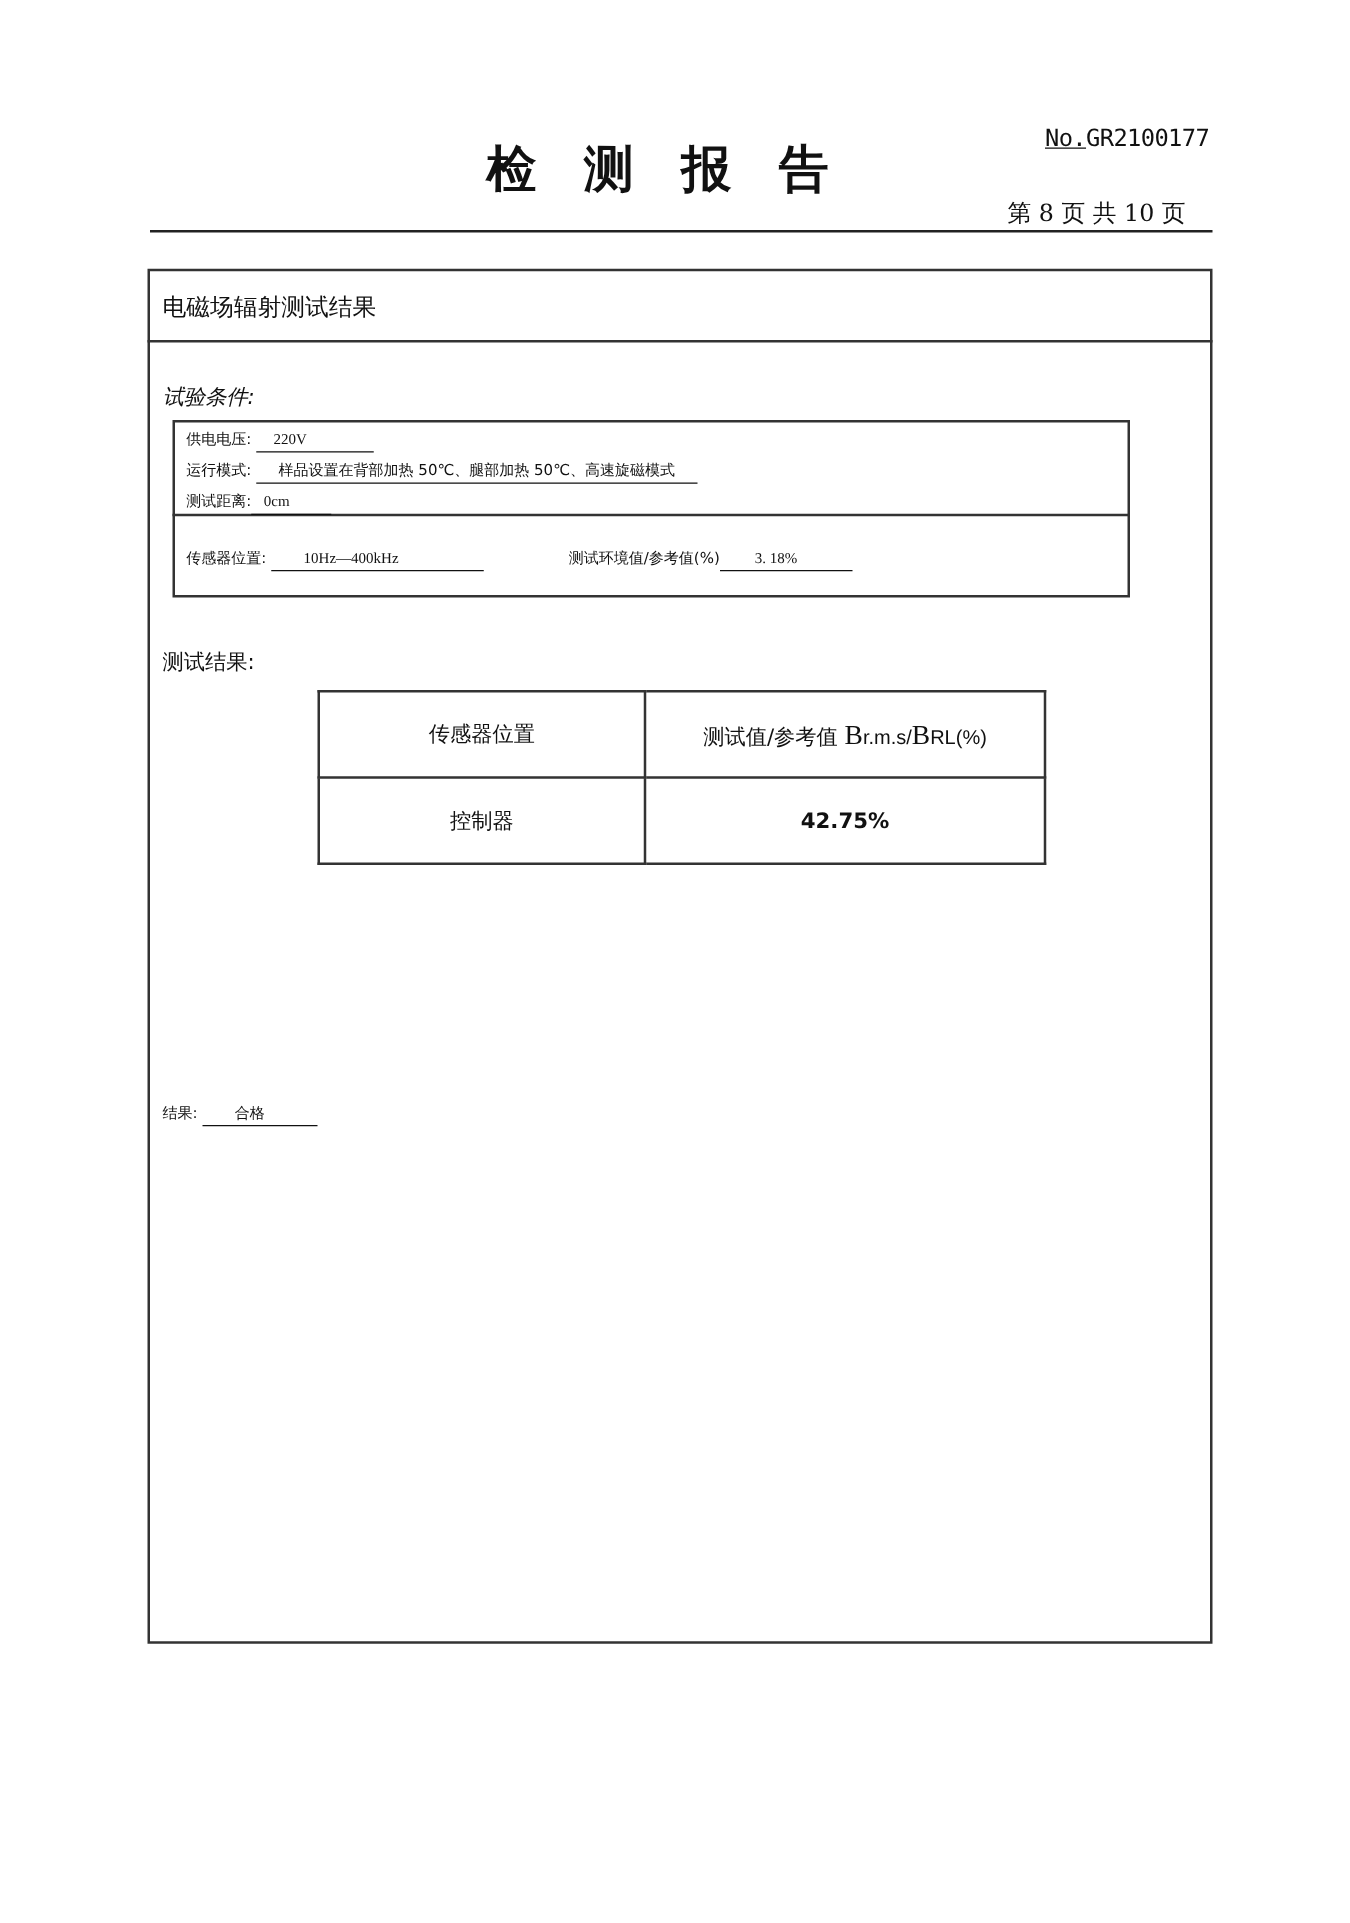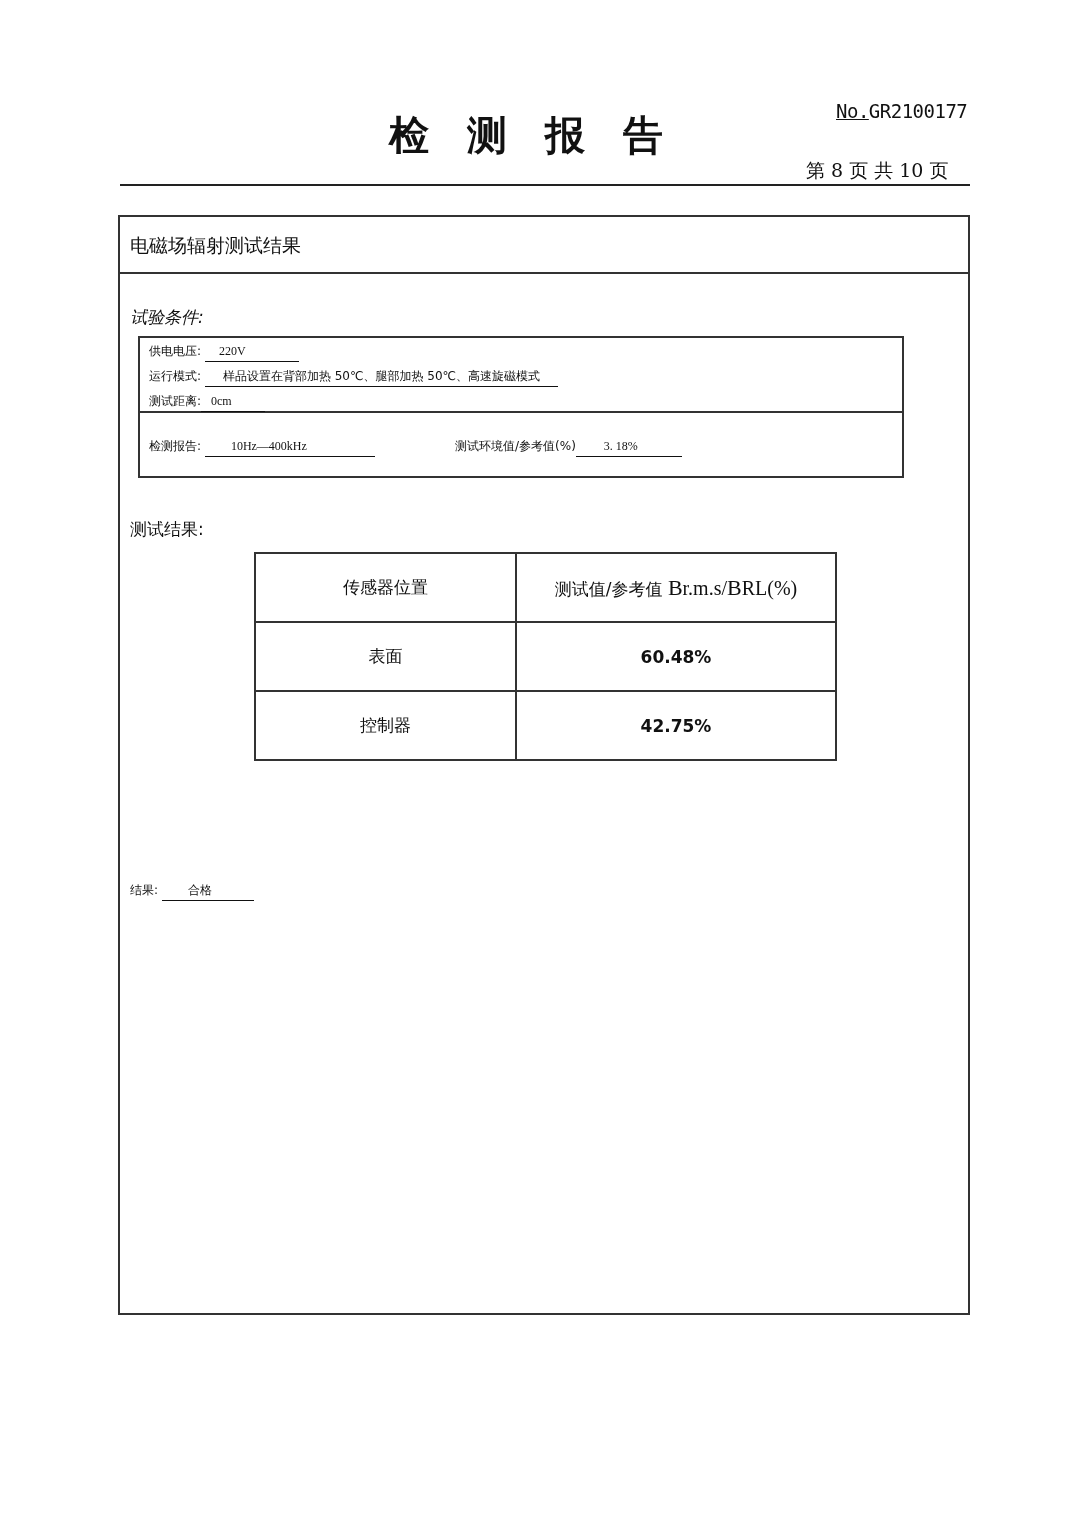--- a/index.html
+++ b/index.html
@@ -19,21 +19,21 @@
   .section-rule { left: 118px; top: 272px; width: 852px; height: 2px; background: #333; }
   .label { font-size: 17px; font-family: "DejaVu Sans", sans-serif; }
   .cond-box { left: 138px; top: 336px; width: 766px; height: 142px; border: 2px solid #333; box-sizing: border-box; }
   .cond-divider { left: 138px; top: 411px; width: 766px; height: 2px; background: #333; }
   .cond-line { font-size: 12px; font-family: "DejaVu Sans", sans-serif; white-space: nowrap; }
   .uval { display: inline-block; border-bottom: 1.5px solid #111; padding: 0 4px; line-height: 20px; font-family: "Liberation Serif", serif; }
   table.results { position: absolute; left: 254px; top: 552px; width: 583px; border-collapse: collapse; }
   table.results td { border: 2px solid #333; text-align: center; font-size: 17px; font-family: "DejaVu Sans", sans-serif; height: 67px; padding: 0; }
   table.results td.col1 { width: 259px; }
   .big-b { font-family: "Liberation Serif", serif; font-size: 22px; }
-  .sub-b { font-family: Liberation Serif, serif; font-size: 20px; }
+  .sub-b { font-family: Liberation Sans, sans-serif; font-size: 16px; }
   .num { font-family: "Liberation Serif", serif; font-size: 18px; font-weight: bold; }
 </style>
 </head>
 <body>
 
 <div class="abs report-no">
   <span class="no-label">No.</span><span>GR2100177</span>
 </div>
 <div class="abs title">检测报告</div>
 <div class="abs page-info">第 8 页  共 10 页</div>
@@ -53,43 +53,39 @@
   <span class="uval" style="min-width:76px; padding-left:14px;">220V</span>
 </div>
 <div class="abs cond-line" style="left:149px; top:366px;">
   <span>运行模式:</span>
   <span class="uval" style="padding-left:18px; padding-right:18px; font-family:'DejaVu Sans', sans-serif;">样品设置在背部加热 50℃、腿部加热 50℃、高速旋磁模式</span>
 </div>
 <div class="abs cond-line" style="left:149px; top:391px;">
   <span>测试距离:</span><span class="uval" style="min-width:50px; padding-left:10px;">0cm</span>
 </div>
 <div class="abs cond-line" style="left:149px; top:436px;">
-  <span>检测报告:</span>
+  <span>传感器位置:</span>
   <span class="uval" style="min-width:140px; padding-left:26px;">10Hz—400kHz</span>
 </div>
 <div class="abs cond-line" style="left:455px; top:436px;">
   <span>测试环境值/参考值(%)</span><span class="uval" style="min-width:74px; padding-left:28px;">3. 18%</span>
 </div>
 
 <div class="abs label" style="left:130px; top:518px;">测试结果:</div>
 
 <table class="results">
   <tbody>
       <tr>
     <td class="col1">传感器位置</td>
     <td>
       <span>测试值/参考值</span>
       <span class="big-b">B</span><span class="sub-b">r.m.s</span><span class="sub-b">/</span><span class="big-b">B</span><span class="sub-b">RL</span><span class="sub-b">(%)</span>
     </td>
   </tr>
   <tr>
-    <td class="col1">表面</td>
-    <td class="num">60.48%</td>
-  </tr>
-  <tr>
     <td class="col1">控制器</td>
     <td class="num">42.75%</td>
   </tr>
 </tbody>
   </table>
 
 <div class="abs cond-line" style="left:130px; top:880px;">
   <span>结果:</span>
   <span class="uval" style="min-width:64px; padding-left:26px; padding-right:2px; font-family:'DejaVu Sans', sans-serif;">合格</span>
 </div>

